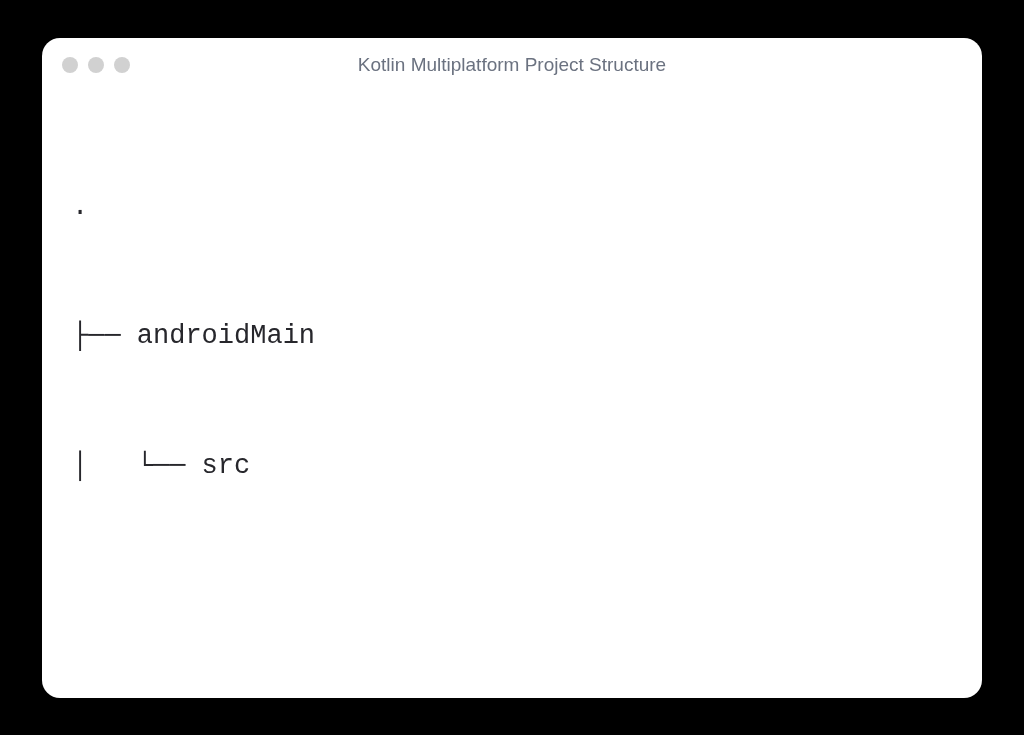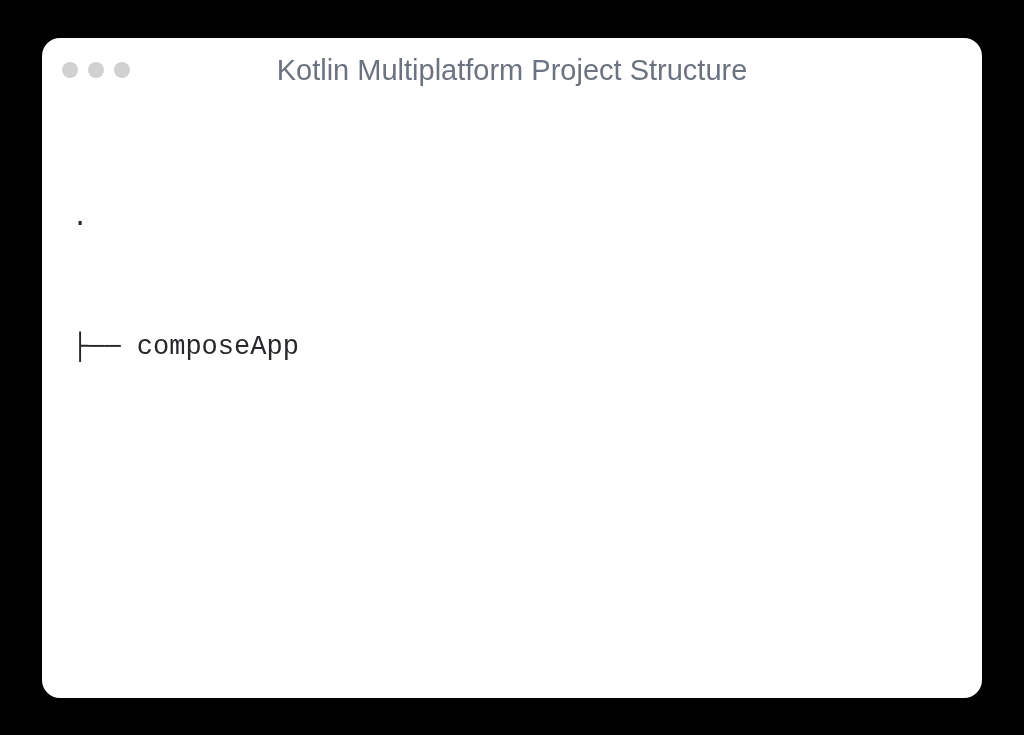--- a/index.html
+++ b/index.html
@@ -46,21 +46,21 @@
       width: 16px;
       height: 16px;
       border-radius: 50%;
       background: #d1d1d1;
     }
 
     .window-title {
       flex: 1;
       text-align: center;
       color: #6b7280;
-      font-size: 29px;
+      font-size: 19px;
       font-weight: 400;
     }
 
     .tree-container {
       padding: 16px 30px 20px 30px;
       font-family: ui-monospace, SFMono-Regular, Menlo, Monaco, Consolas, "Liberation Mono", monospace;
       font-size: 27px;
       line-height: 1.6;
       color: #27272c;
       white-space: pre;
@@ -78,21 +78,22 @@
     <div class="traffic-lights">
       <div class="traffic-light"></div>
       <div class="traffic-light"></div>
       <div class="traffic-light"></div>
     </div>
     <div class="window-title">Kotlin Multiplatform Project Structure</div>
   </div>
 
   <div class="tree-container">
     <span class="tree-line">.</span>
-    <span class="tree-line">├── composeApp</span>
+    <span class="tree-line">├── androidMain</span>
+    <span class="tree-line">│   └── src</span>
     
     
     
     
     
     
     
     
   </div>
 </div>

